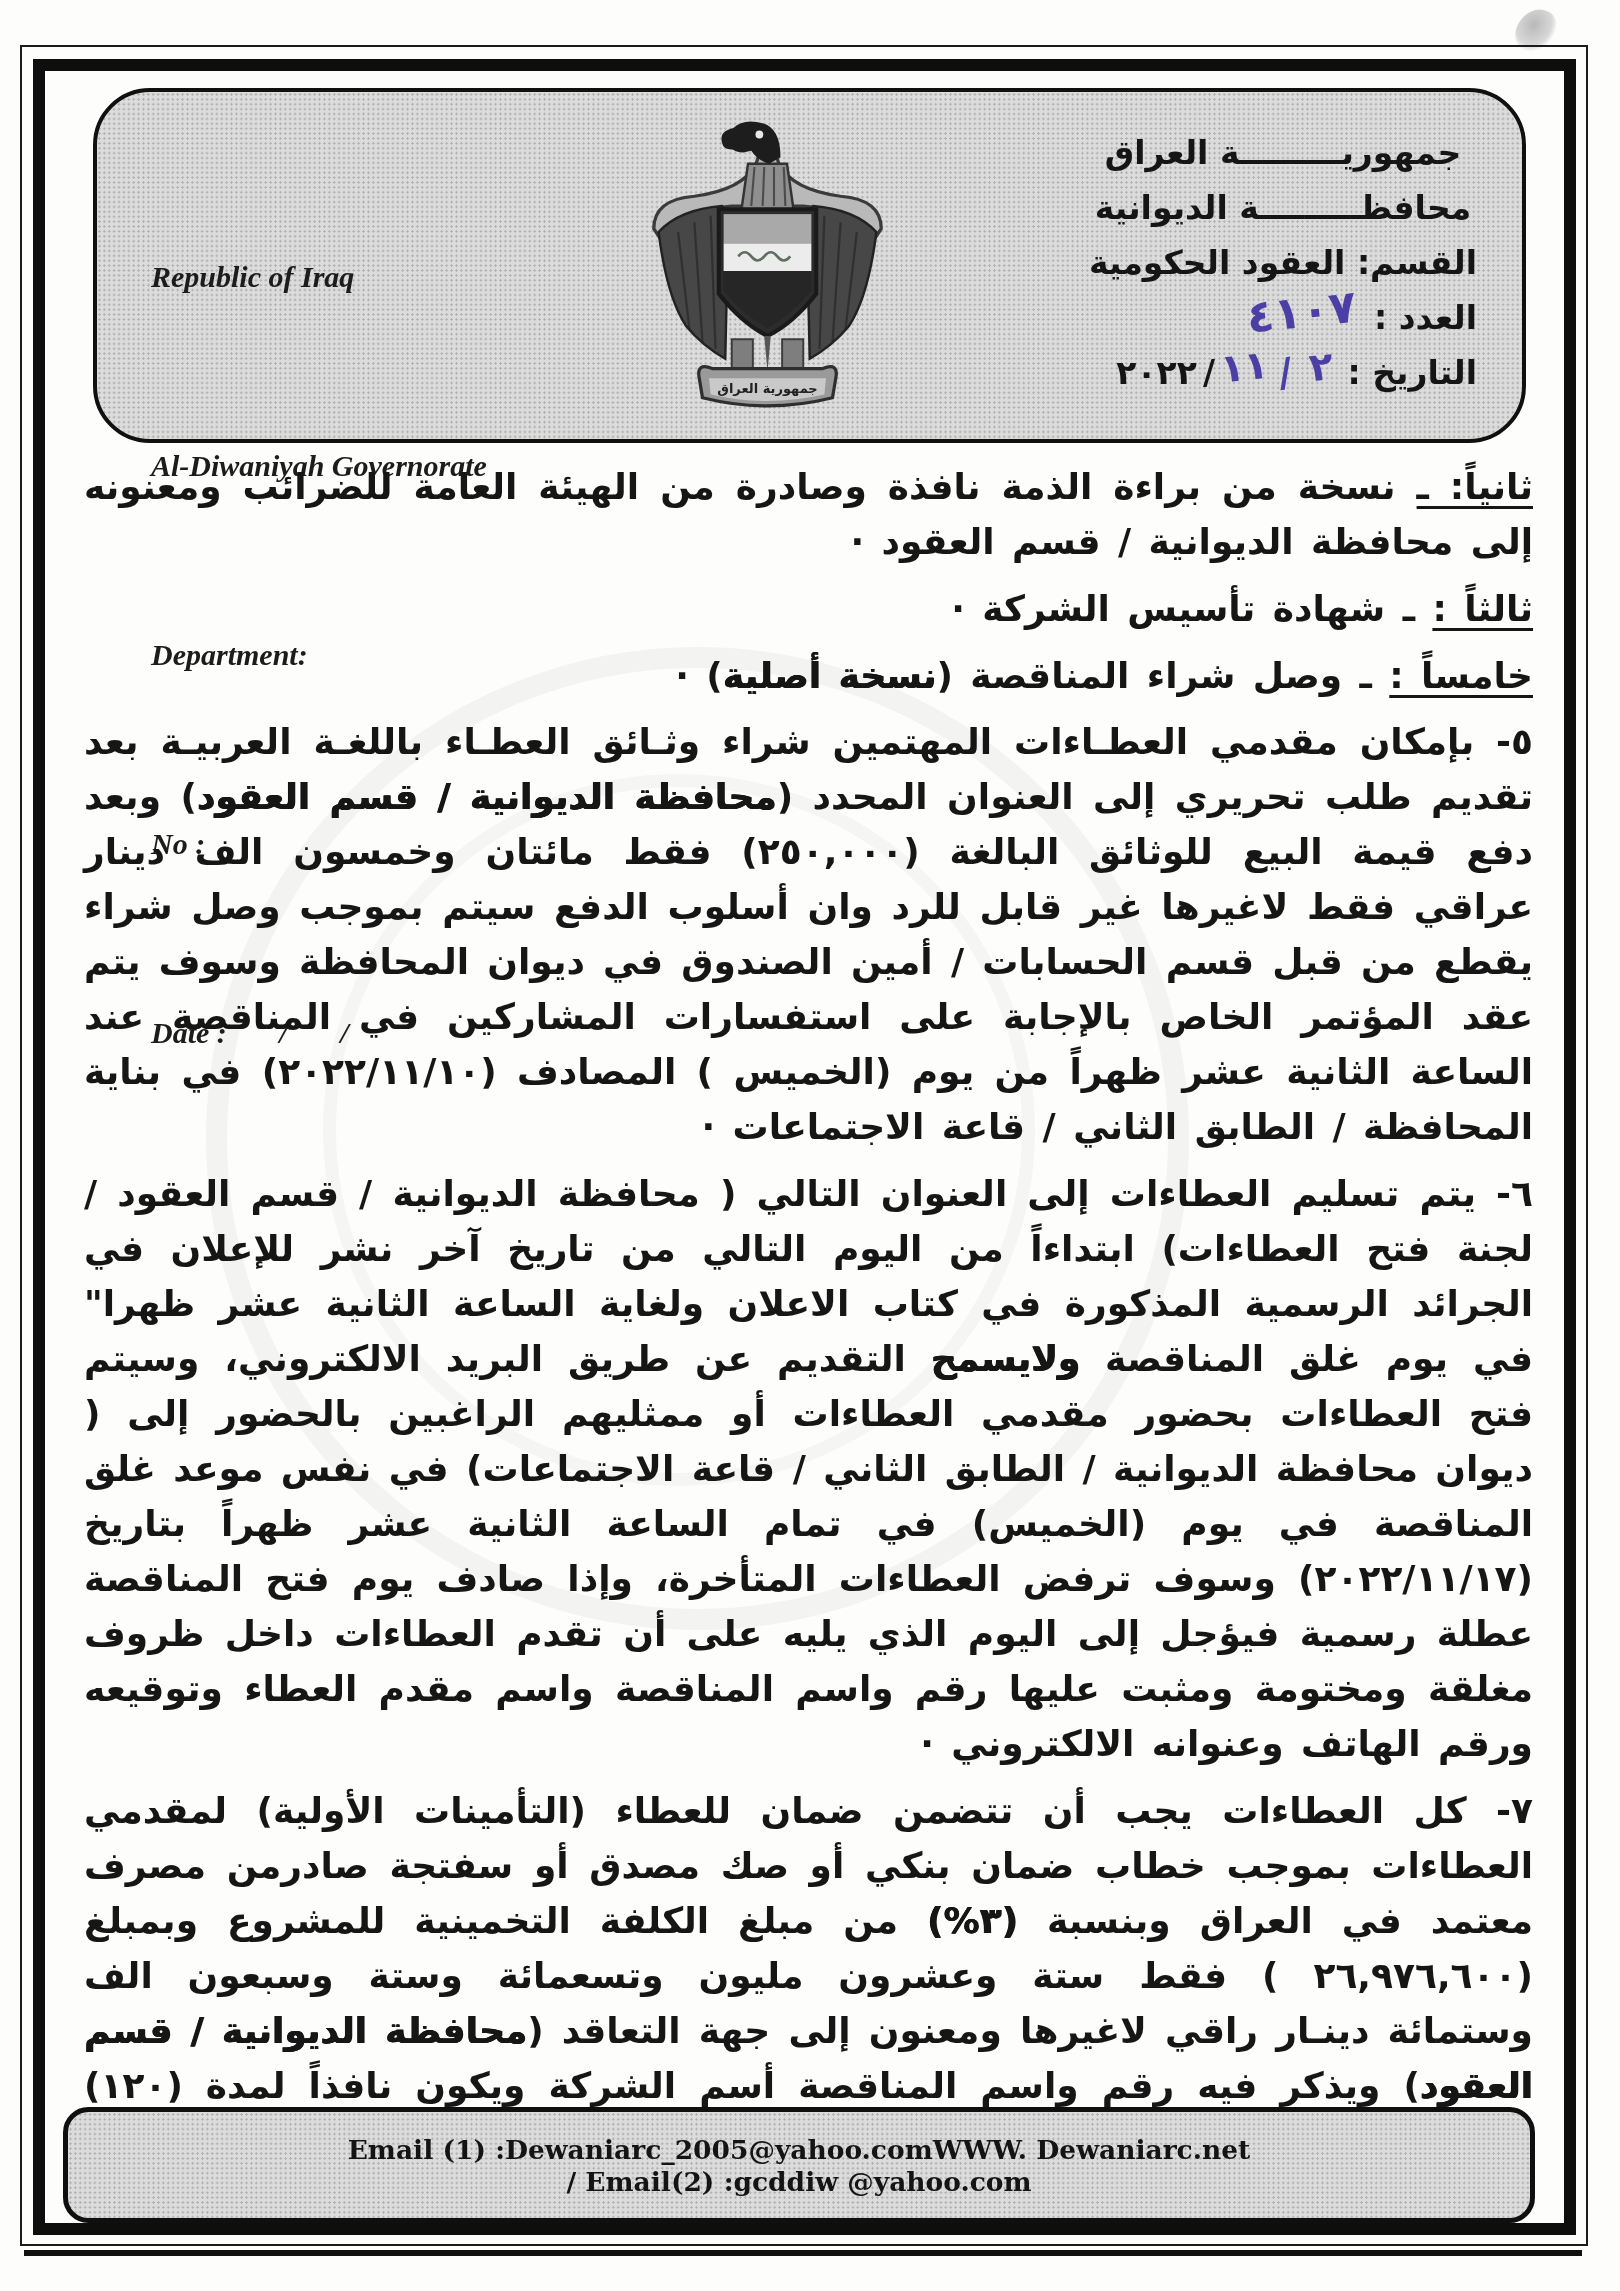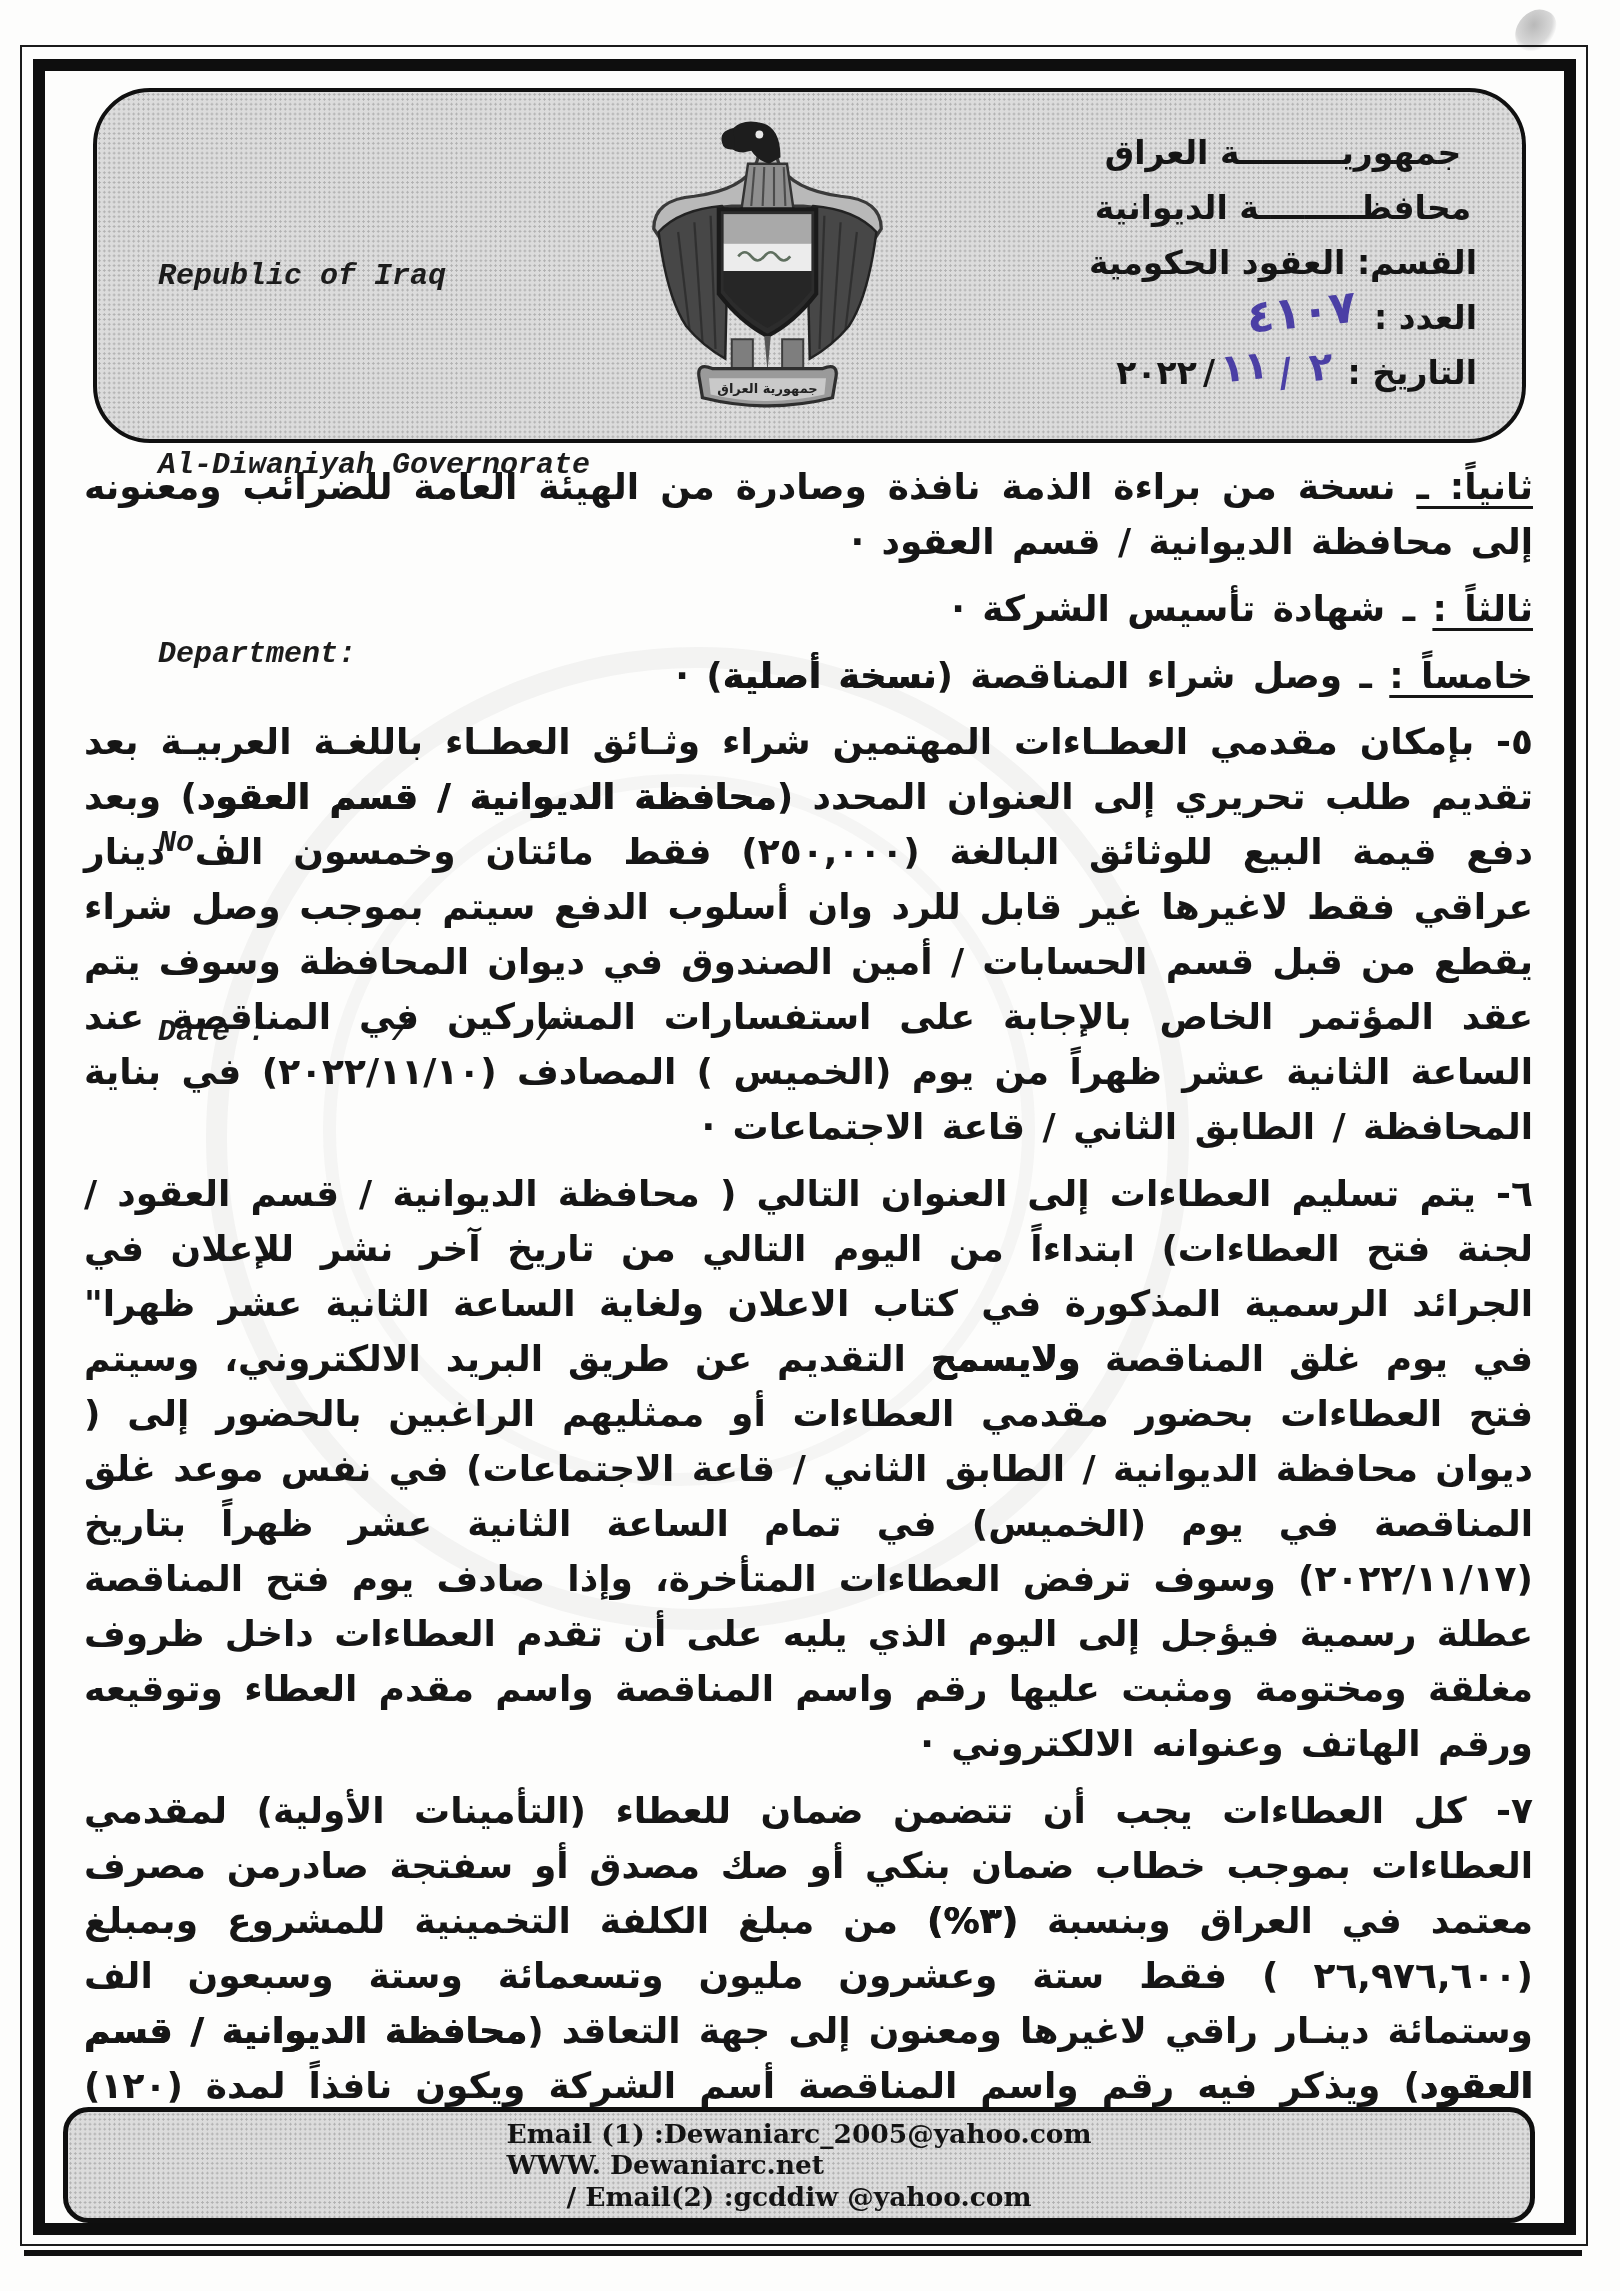--- a/index.html
+++ b/index.html
@@ -34,22 +34,22 @@
     background-color:#dcdcdc;
     background-image:radial-gradient(rgba(110,110,110,.38) 1px, transparent 1.3px);
     background-size:4.9px 4.9px;
   }
   
   .header-box{
     position:absolute;left:93px;top:88px;width:1433px;height:355px;
     border:4.9px solid #101010;border-radius:57px;box-sizing:border-box;
   }
   .hdr-en{
-    position:absolute;left:61px;top:27.4px;
-    font-family:Liberation Mono, monospace;font-style:italic;font-weight:bold;
+    position:absolute;left:54px;top:27.4px;
+    font-family:Liberation Serif, serif;font-style:italic;font-weight:bold;
     font-size:30px;line-height:63px;color:#1c1c1c;white-space:pre;
   }
   .hdr-ar{
     position:absolute;right:45px;top:33px;
     direction:rtl;text-align:center;
     font-size:33px;font-weight:bold;color:#151515;line-height:55px;
   }
   .ar-row{display:flex;direction:rtl;align-items:center;}
   .hand{
     color:#4b3fa5;font-weight:bold;
@@ -77,21 +77,21 @@
   .body-text p{margin:0 0 11.8px 0;}
   .u{text-decoration:underline;text-decoration-thickness:2.9px;text-underline-offset:6.9px;margin-top:20px;}
   .xb{text-shadow:0.6px 0 0 currentColor, -0.3px 0 0 currentColor;}
   
   .footer-box{
     position:absolute;left:63px;top:2107px;width:1472px;height:116px;
     border:5.9px solid #0f0f0f;border-radius:25.5px;box-sizing:border-box;
     font-family:"DejaVu Serif",serif;font-weight:bold;color:#141414;
     display:flex;flex-direction:column;align-items:center;justify-content:center;
   }
-  .footer-line1{display:flex;font-size:26.5px;flex-direction:column;}
+  .footer-line1{display:flex;font-size:26.5px;}
   .footer-line2{font-size:26.5px;margin-top:1px;}
 </style>
 </head>
 <body>
 
 <div class="page">
 
   <div class="scan-blob"></div>
 
   <div class="frame-thin"></div>

